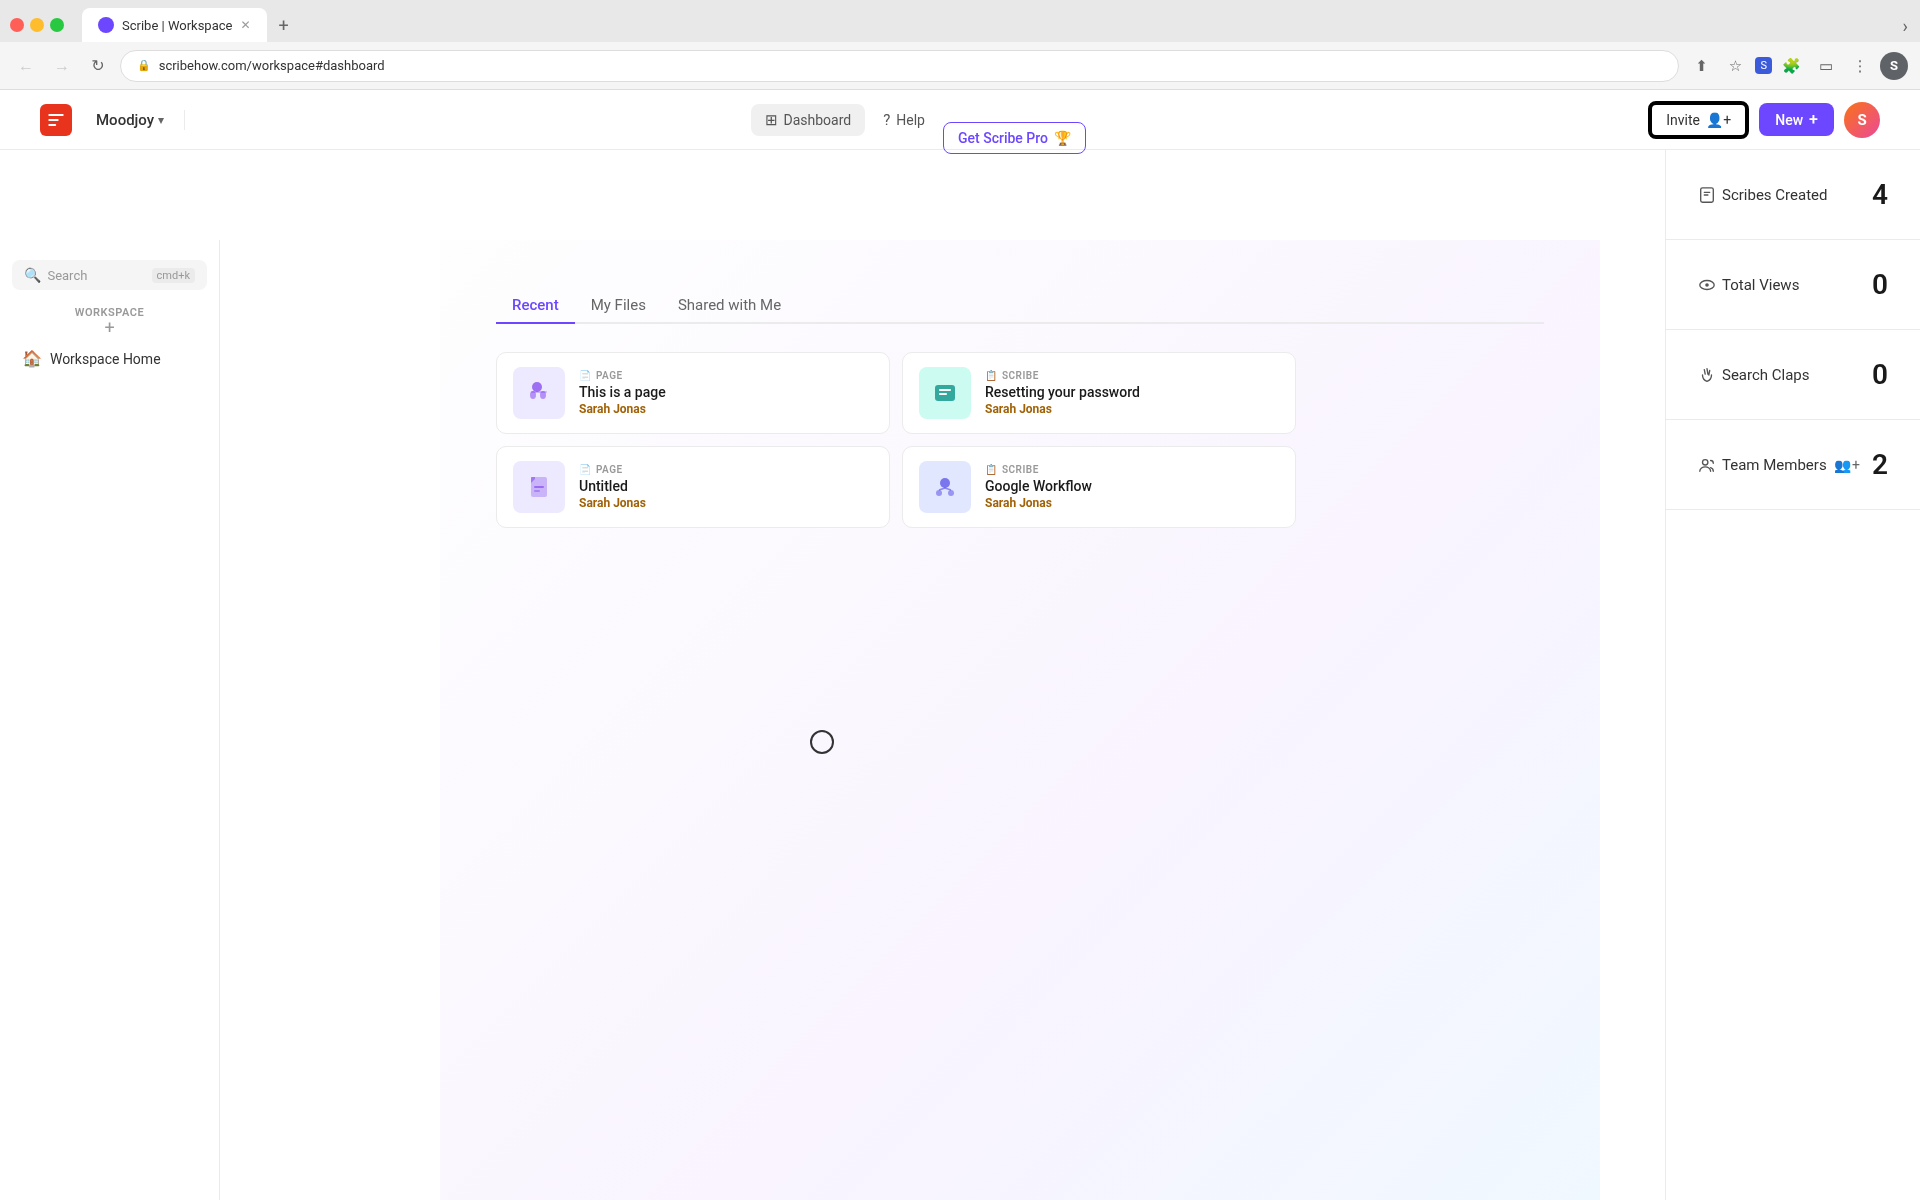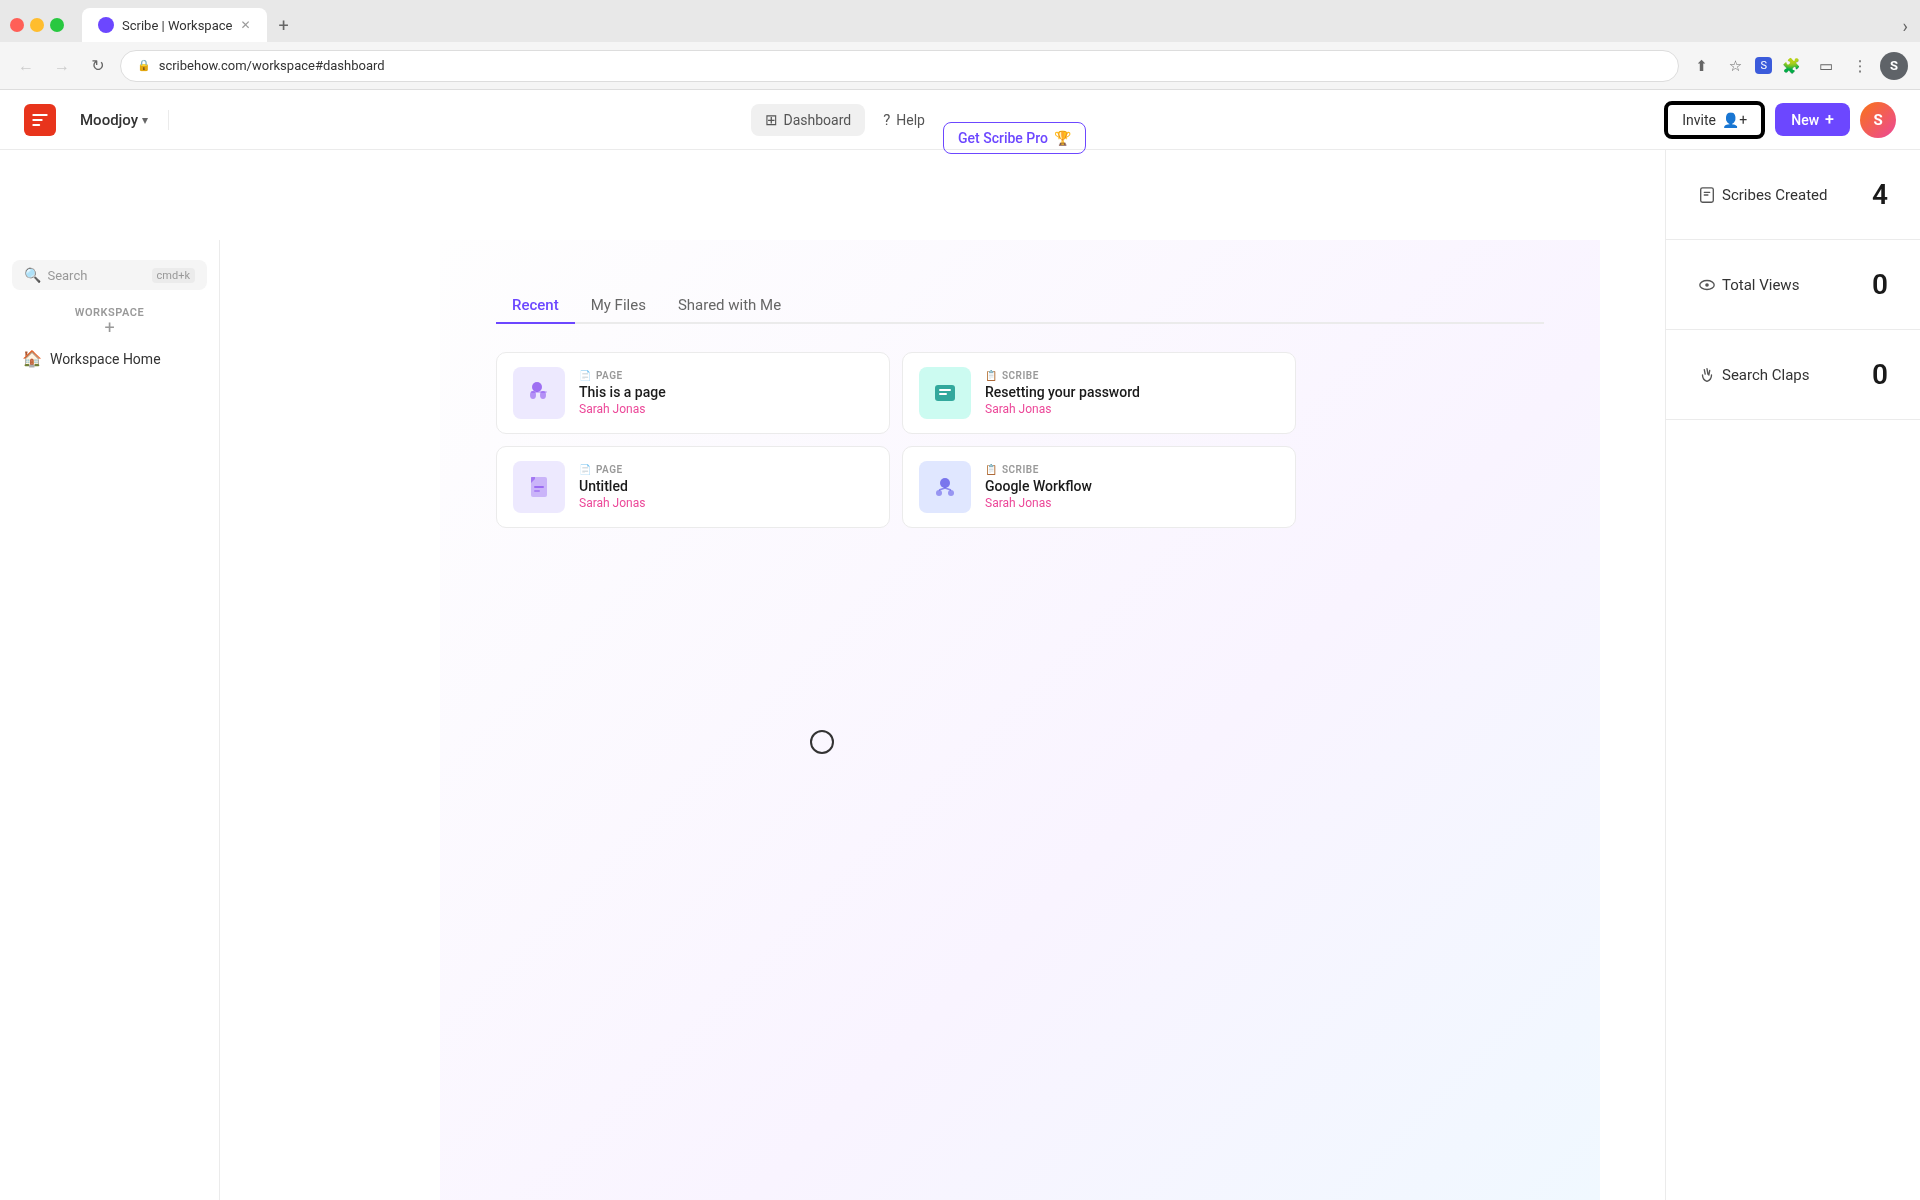--- a/index.html
+++ b/index.html
@@ -77,21 +77,21 @@
     .file-grid { display: grid; grid-template-columns: repeat(2, 1fr); gap: 12px; max-width: 800px; }
     .file-card { display: flex; align-items: center; gap: 14px; padding: 14px 16px; background: #fff; border: 1px solid #ebebeb; border-radius: 10px; cursor: pointer; }
     .file-card-thumb { width: 52px; height: 52px; border-radius: 8px; display: flex; align-items: center; justify-content: center; flex-shrink: 0; }
     .file-card-thumb.page-purple { background: #ede9fe; }
     .file-card-thumb.page-purple2 { background: #ede9fe; }
     .file-card-thumb.scribe-teal { background: #ccfbf1; }
     .file-card-thumb.scribe-indigo { background: #e0e7ff; }
     .file-card-info { flex: 1; }
     .file-card-type { font-size: 10px; font-weight: 600; color: #999; letter-spacing: 0.5px; display: flex; align-items: center; gap: 4px; margin-bottom: 3px; }
     .file-card-name { font-size: 14px; font-weight: 500; color: #1a1a1a; }
-    .file-card-author { font-size: 12px; color: #ec4899; margin-top: 2px; }
+    .file-card-author { font-size: 12px; color: #a16207; margin-top: 2px; font-weight: bold; }
 
     
     .stats-panel { width: 320px; background: #fff; border-left: 1px solid #ebebeb; display: flex; flex-direction: column; flex-shrink: 0; }
     .stat-card { padding: 28px 32px; border-bottom: 1px solid #ebebeb; display: flex; align-items: center; justify-content: space-between; }
     .stat-label { font-size: 15px; color: #333; font-weight: 400; }
     .stat-value { font-size: 28px; font-weight: 600; color: #1a1a1a; }
     .stat-icon { display: flex; align-items: center; gap: 6px; }
     .stat-icon svg { width: 18px; height: 18px; }
 
     
@@ -130,21 +130,21 @@
       <div class="browser-action-btn">🧩</div>
       <div class="browser-action-btn">▭</div>
       <div class="browser-action-btn">⋮</div>
       <div class="browser-profile-btn">S</div>
     </div>
   </div>
 </div>
 
 <div class="app">
 
-  <div style="position:absolute;top:90px;left:0;right:0;z-index:10;background:#fff;border-bottom:1px solid #ebebeb;display:flex;align-items:center;padding:0 24px;height:60px;gap:16px;">
+  <div style="position:absolute;top:90px;left:0;right:0;z-index:10;background:#fff;border-bottom:1px solid #ebebeb;display:flex;align-items:center;padding:0 40px;height:60px;gap:16px;">
 
     <div class="topnav-logo">
       <div class="topnav-logo-icon">
         <svg viewBox="0 0 24 24" fill="none" xmlns="http://www.w3.org/2000/svg">
           <path d="M4 6h16M4 12h10M4 18h7" stroke="white" stroke-width="2.5" stroke-linecap="round"></path>
         </svg>
       </div>
     </div>
     <div class="topnav-workspace">
       <span class="topnav-workspace-name">Moodjoy</span>
@@ -311,14 +311,27 @@
     </div>
     <div class="stat-card">
       <div class="stat-icon">
         <svg viewBox="0 0 20 20" fill="none" xmlns="http://www.w3.org/2000/svg">
           <path d="M7 4l1 5M10 3l1 6M13 5l-1 5M5 10c0 3 2 6 5 7 3-1 5-4 5-7" stroke="#555" stroke-width="1.5" stroke-linecap="round"></path>
         </svg>
         <span class="stat-label">Search Claps</span>
       </div>
       <span class="stat-value">0</span>
     </div>
+    <div class="stat-card">
+      <div class="stat-icon">
+        <svg viewBox="0 0 20 20" fill="none" xmlns="http://www.w3.org/2000/svg">
+          <circle cx="8" cy="7" r="3" stroke="#555" stroke-width="1.5"></circle>
+          <path d="M2 17c0-3 3-5 6-5s6 2 6 5" stroke="#555" stroke-width="1.5" stroke-linecap="round"></path>
+          <path d="M14 5c1.5 0 3 1 3 3" stroke="#555" stroke-width="1.5" stroke-linecap="round"></path>
+          <path d="M17 17c0-2-1.5-3.5-3-4" stroke="#555" stroke-width="1.5" stroke-linecap="round"></path>
+        </svg>
+        <span class="stat-label">Team Members</span>
+        <span style="font-size:14px;color:#666;cursor:pointer;margin-left:2px;">👥+</span>
+      </div>
+      <span class="stat-value">2</span>
+    </div>
   </div>
 </div>
 
 </body></html>

